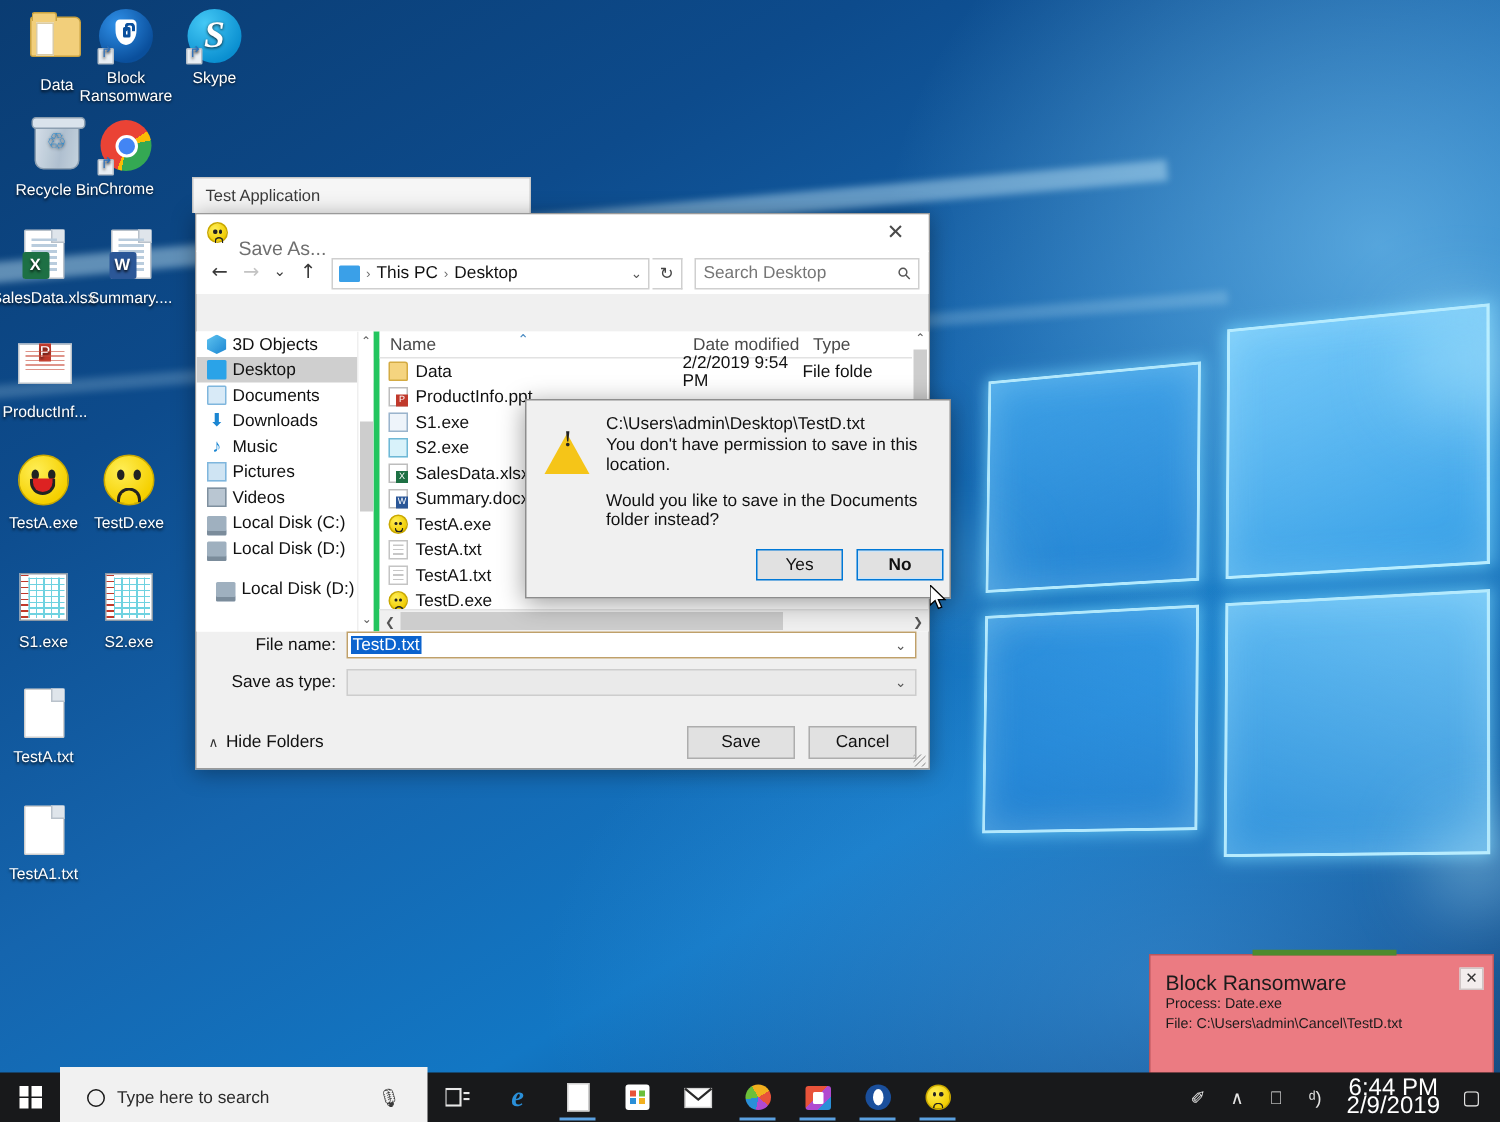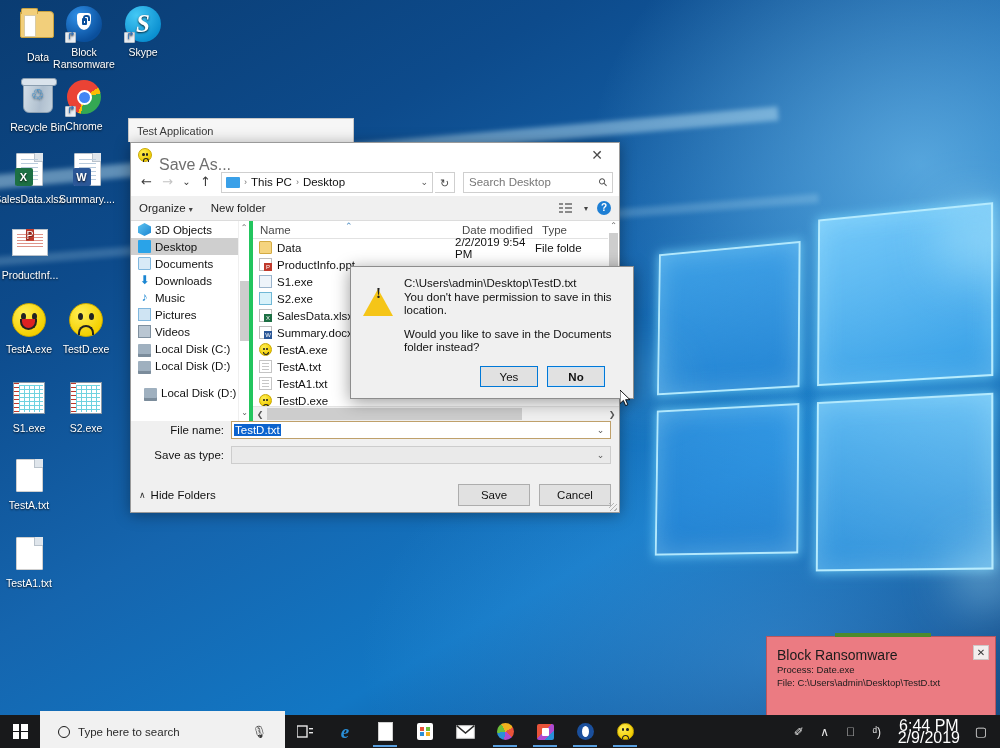--- a/index.html
+++ b/index.html
@@ -127,21 +127,21 @@
            background:#f0f0f0; border:1px solid #9a9a9a; box-shadow:0 2px 14px rgba(0,0,0,.35); }
   .sa-title{ height:25px; background:#fff; display:flex; align-items:center; padding:0 0 0 7px;
              border-bottom:1px solid #fff;}
   .sa-title .appicon{ width:14px;height:14px;border-radius:50%;
              background:radial-gradient(circle at 35% 30%,#ffee55,#f0cc00 75%);
              border:1px solid #c9a800; position:relative; flex:0 0 auto; }
   .sa-title .appicon i{position:absolute;width:2.5px;height:3px;background:#222;border-radius:50%;top:3.5px;}
   .sa-title .appicon i.l{left:3px;} .sa-title .appicon i.r{right:3px;}
   .sa-title .appicon u{position:absolute;left:3.5px;top:8.5px;width:6px;height:4px;
              border:1.2px solid #222;border-bottom:0;border-radius:7px 7px 0 0;}
-  .sa-title .txt{ margin-left:7px; color:#6f6f6f; font-size:16px;margin-top:20px; }
+  .sa-title .txt{ margin-left:7px; color:#6f6f6f; font-size:13px;margin-top:20px; }
   .sa-title .closeX{ margin-left:auto; width:44px; height:25px; line-height:25px; text-align:center;
              color:#4a4a4a; font-size:14px; font-family:"DejaVu Sans",sans-serif; }
 
   .sa-nav{ height:28px; display:flex; align-items:center; padding:0 6px; background:#fff; gap:2px;}
   .navbtn{ width:19px;height:20px;line-height:20px;text-align:center;font-size:13px;color:#3a3a3a;
            font-family:"DejaVu Sans",sans-serif;}
   .navbtn.dis{ color:#c3c3c3; }
   .navbtn.sm{ width:15px; font-size:10px; }
   .crumbs{ flex:1; height:21px; margin-left:4px; border:1px solid #cfcfcf; background:#fff;
            display:flex; align-items:center; padding:0 4px; font-size:11.5px; color:#111; gap:4px;}
@@ -261,21 +261,21 @@
            padding-left:7px; font-size:11.5px; color:#3c3c3c; }
   #msgbox .mb-body{ display:flex; padding:10px 12px 0 12px; }
   .warn{ width:31px; height:27px; flex:0 0 auto; margin-right:10px; position:relative; }
   .warn .tri{ width:0;height:0;border-left:15px solid transparent;border-right:15px solid transparent;
               border-bottom:27px solid #f5c518; }
   .warn .bang{ position:absolute; left:0; top:7px; width:31px; text-align:center;
               font-size:15px; font-weight:bold; color:#222; line-height:18px;
               font-family:"Liberation Serif",serif;}
   .mb-text{ font-size:11.5px; color:#111; line-height:13.5px; }
   .mb-text .gap{ height:10px; }
-  .mb-foot{ position:absolute; right:28px; bottom:11px; display:flex; gap:9px; }
+  .mb-foot{ position:absolute; right:4px; bottom:11px; display:flex; gap:9px; }
   .mbtn{ width:58px;height:21px;border:1px solid #adadad;background:#e1e1e1;font-size:11.5px;
          color:#111;display:flex;align-items:center;justify-content:center; }
   .mbtn.def{ border:1px solid #0078d7; }
   .mbtn.focus{ border:1px solid #0078d7; box-shadow:inset 0 0 0 1px #cce4f7;font-weight:bold; }
   .cursor{ position:absolute; left:620px; top:390px; width:11px; height:17px; }
   .cursor svg{ display:block; }
 
   
   #toast{ position:absolute; left:766px; top:636px; width:230px; height:80px;
           background:#eb7b82; border:1px solid #b9565d; }
@@ -473,31 +473,20 @@
       <span>Desktop</span>
       <span class="vtog">⌄</span>
     </div>
     <span class="refresh">↻</span>
     <div class="searchbox">
       <span>Search Desktop</span>
       <span class="mag">⚲</span>
     </div>
   </div>
 
-  <div class="sa-tools">
-    <span class="item">
-      <span>Organize</span><span class="caret">▾</span>
-    </span>
-    <span class="item">New folder</span>
-    <span class="right">
-      <span class="viewglyph"></span>
-      <span class="caret">▾</span>
-      <span class="helpbtn">?</span>
-    </span>
-  </div>
 
   <div class="sa-body">
 
     <div class="navpane">
       <div class="navrow">
           <span class="ni nav-3d"></span>
           <span>3D Objects</span>
         </div>
       <div class="navrow sel">
           <span class="ni nav-desk"></span>
@@ -687,21 +676,21 @@
 <div class="cursor">
   <svg width="11" height="17" viewBox="0 0 11 17">
       <path d="M0 0 L0 13.5 L3.4 10.4 L5.6 15.6 L7.8 14.7 L5.6 9.7 L10 9.7 Z" fill="#fff" stroke="#000" stroke-width="0.9"></path>
     </svg>
 </div>
 
 <div id="toast">
   <span class="strip"></span>
   <div class="ttl">Block Ransomware</div>
   <div class="ln">Process: Date.exe</div>
-  <div class="ln">File: C:\Users\admin\Desktop\TestD.txt</div>
+  <div class="ln">File: C:\Users\admin\Cancel\TestD.txt</div>
   <span class="x">✕</span>
 </div>
 
 <div id="taskbar">
   <span class="startbtn">
     <span class="winlogo">
         <i></i>
         <i></i>
         <i></i>
         <i></i>

